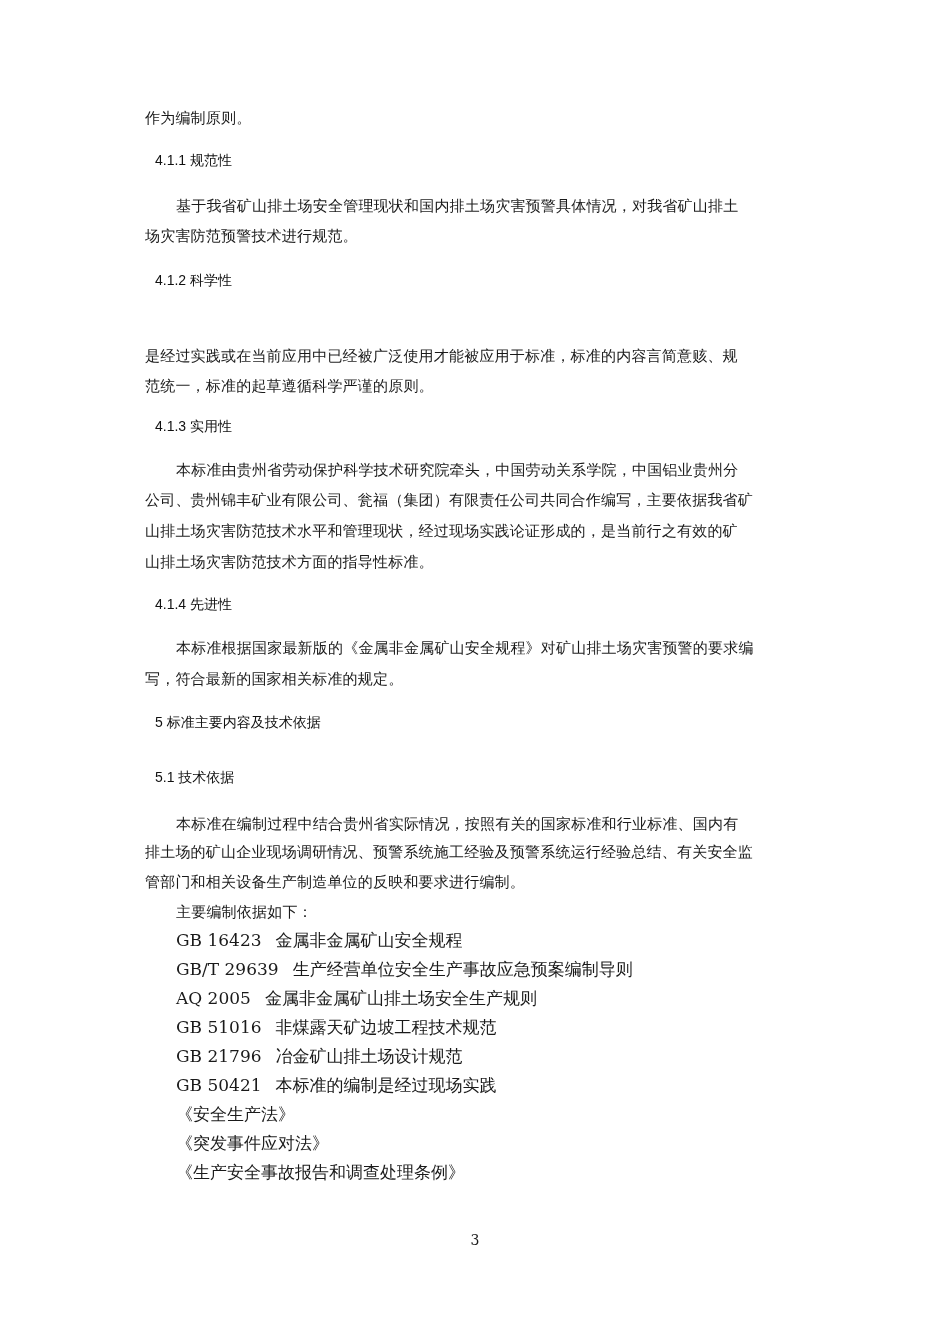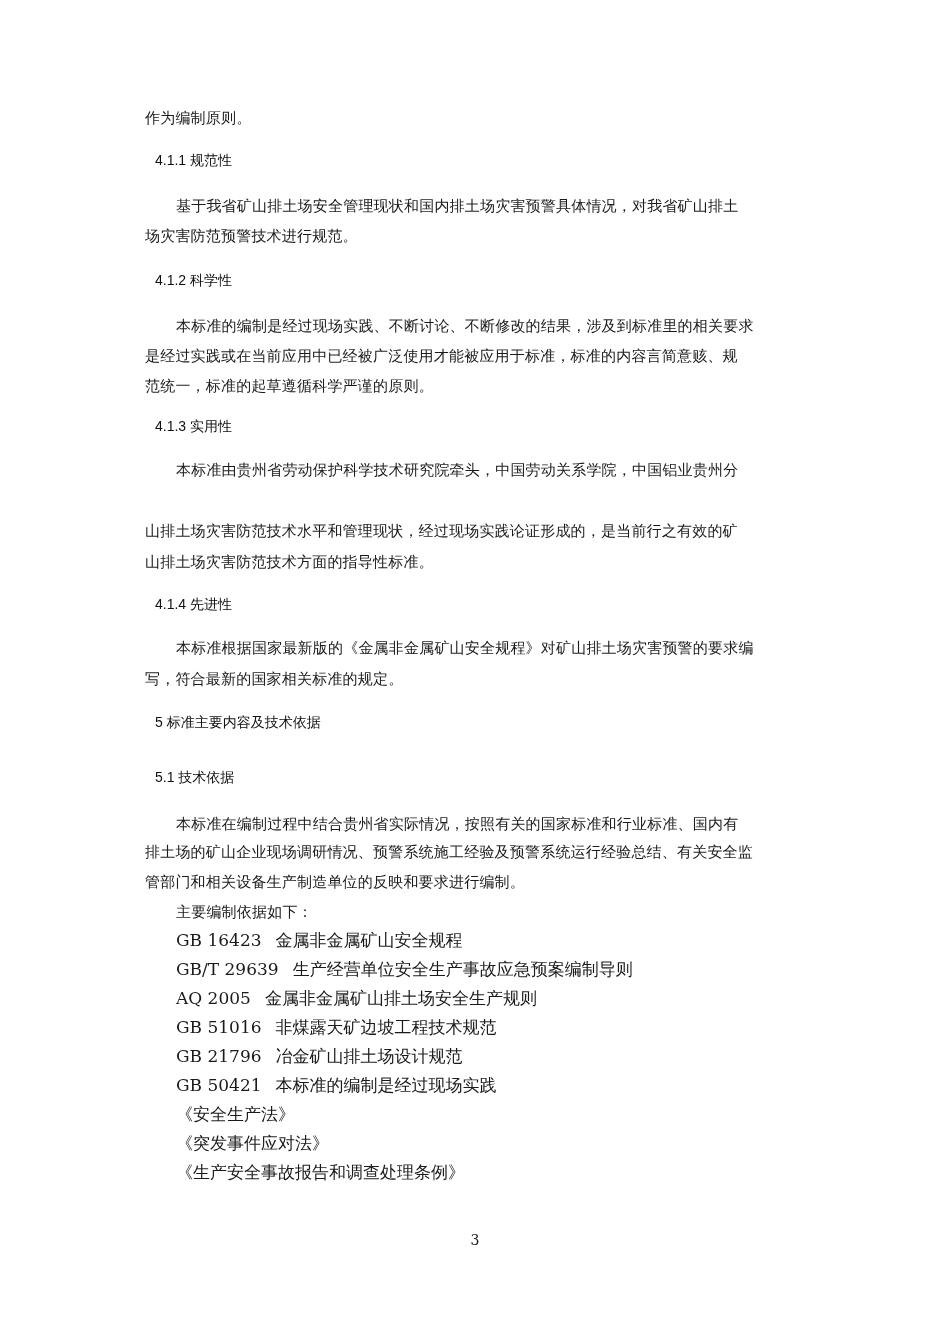--- a/index.html
+++ b/index.html
@@ -18,26 +18,26 @@
 
 <div class="page">
 
   <div class="line" style="top:108px">作为编制原则。</div>
 
   <div class="h" style="top:148px">4.1.1 规范性</div>
   <div class="line indent" style="top:196px">基于我省矿山排土场安全管理现状和国内排土场灾害预警具体情况，对我省矿山排土</div>
   <div class="line" style="top:226px">场灾害防范预警技术进行规范。</div>
 
   <div class="h" style="top:268px">4.1.2 科学性</div>
-  <div class="line indent" style="top:316px">本标准的编制是经过现场实践、不断讨论、不断修改的结果，涉及到标准里的相关要求</div>
   <div class="line" style="top:346px">是经过实践或在当前应用中已经被广泛使用才能被应用于标准，标准的内容言简意赅、规</div>
   <div class="line" style="top:376px">范统一，标准的起草遵循科学严谨的原则。</div>
 
   <div class="h" style="top:414px">4.1.3 实用性</div>
   <div class="line indent" style="top:460px">本标准由贵州省劳动保护科学技术研究院牵头，中国劳动关系学院，中国铝业贵州分</div>
+  <div class="line" style="top:490px">公司、贵州锦丰矿业有限公司、瓮福（集团）有限责任公司共同合作编写，主要依据我省矿</div>
   <div class="line" style="top:552px">山排土场灾害防范技术方面的指导性标准。</div>
   <div class="line" style="top:521px">山排土场灾害防范技术水平和管理现状，经过现场实践论证形成的，是当前行之有效的矿</div>
 
   <div class="h" style="top:592px">4.1.4 先进性</div>
   <div class="line indent" style="top:638px">本标准根据国家最新版的《金属非金属矿山安全规程》对矿山排土场灾害预警的要求编</div>
   <div class="line" style="top:669px">写，符合最新的国家相关标准的规定。</div>
 
   <div class="h" style="top:710px">5 标准主要内容及技术依据</div>
 
   <div class="h" style="top:765px">5.1 技术依据</div>

